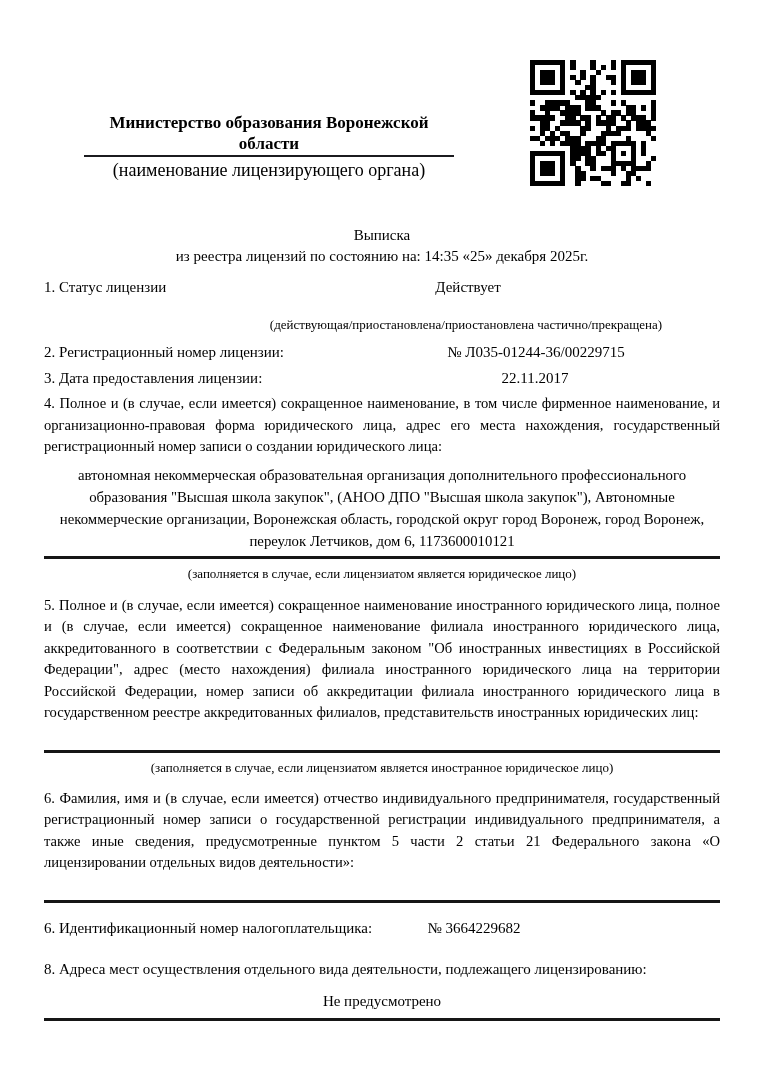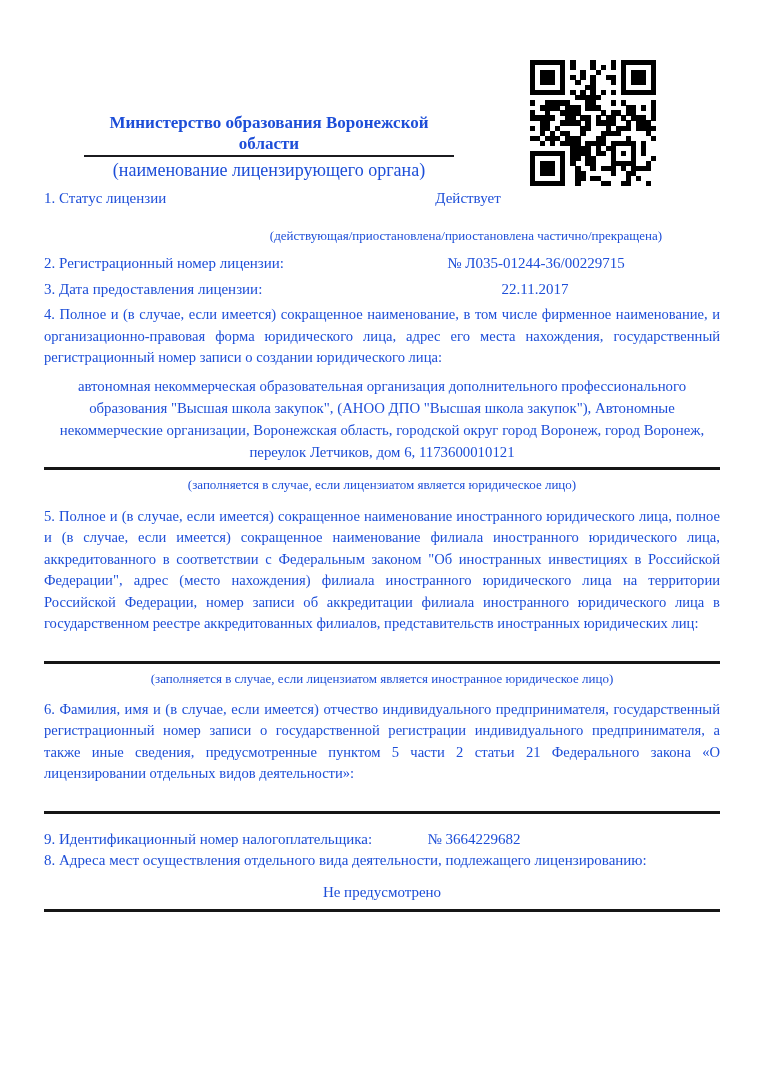--- a/index.html
+++ b/index.html
@@ -2,21 +2,21 @@
 <html><head>
 <meta charset="utf-8">
 <style>
   html,body { margin:0; padding:0; background:#e8e8e8; }
   .page {
     position:relative;
     width:768px; height:1089px;
     margin:0 auto;
     background:#ffffff;
     font-family:"Liberation Serif","DejaVu Serif",serif;
-    color:#1d4ed8;
+    color:#000000;
     overflow:hidden;
   }
   .content {
     position:absolute;
     left:44px; top:0;
     width:676px;
   }
   
   .qr {
     position:absolute;
@@ -421,20 +421,24 @@
       </svg>
   </div>
 
   <div class="content">
 
     <div class="header-field">
       <div class="authority">Министерство образования Воронежской области</div>
       <div class="header-caption">(наименование лицензирующего органа)</div>
     </div>
 
+    <div class="title-block">
+      <div>Выписка</div>
+      <div>из реестра лицензий по состоянию на: 14:35 «25» декабря 2025г.</div>
+    </div>
 
     <div class="row" style="margin-top:10px;">
       <span class="lbl">1. Статус лицензии</span>
       <span class="val" style="left:424px;">Действует</span>
     </div>
     <div class="caption-row" style="margin-top:18px;">
       <span class="cap" style="left:422px;">(действующая/приостановлена/приостановлена частично/прекращена)</span>
     </div>
 
     <div class="row" style="margin-top:9px;">
@@ -453,25 +457,25 @@
     <div class="caption-center" style="margin-top:6px;">(заполняется в случае, если лицензиатом является юридическое лицо)</div>
 
     <div class="para" style="margin-top:13px;">5. Полное и (в случае, если имеется) сокращенное наименование иностранного юридического лица, полное и (в случае, если имеется) сокращенное наименование филиала иностранного юридического лица, аккредитованного в соответствии с Федеральным законом "Об иностранных инвестициях в Российской Федерации", адрес (место нахождения) филиала иностранного юридического лица на территории Российской Федерации, номер записи об аккредитации филиала иностранного юридического лица в государственном реестре аккредитованных филиалов, представительств иностранных юридических лиц:</div>
     <hr class="rule" style="margin-top:26px;">
     <div class="caption-center" style="margin-top:6px;">(заполняется в случае, если лицензиатом является иностранное юридическое лицо)</div>
 
     <div class="para" style="margin-top:12px;">6. Фамилия, имя и (в случае, если имеется) отчество индивидуального предпринимателя, государственный регистрационный номер записи о государственной регистрации индивидуального предпринимателя, а также иные сведения, предусмотренные пунктом 5 части 2 статьи 21 Федерального закона «О лицензировании отдельных видов деятельности»:</div>
     <hr class="rule" style="margin-top:26px;">
 
     <div class="row" style="margin-top:15px;">
-      <span class="lbl">9. Идентификационный номер налогоплательщика:</span>
+      <span class="lbl">6. Идентификационный номер налогоплательщика:</span>
       <span class="val" style="left:430px;">№ 3664229682</span>
     </div>
 
-    <div class="row" style="margin-top:0;">
+    <div class="row" style="margin-top:20px;">
       <span class="lbl">8. Адреса мест осуществления отдельного вида деятельности, подлежащего лицензированию:</span>
     </div>
 
     <div class="centered-value" style="margin-top:11px;">Не предусмотрено</div>
 
     <hr class="rule" style="margin-top:6px;">
 
   </div>
 </div>
 

